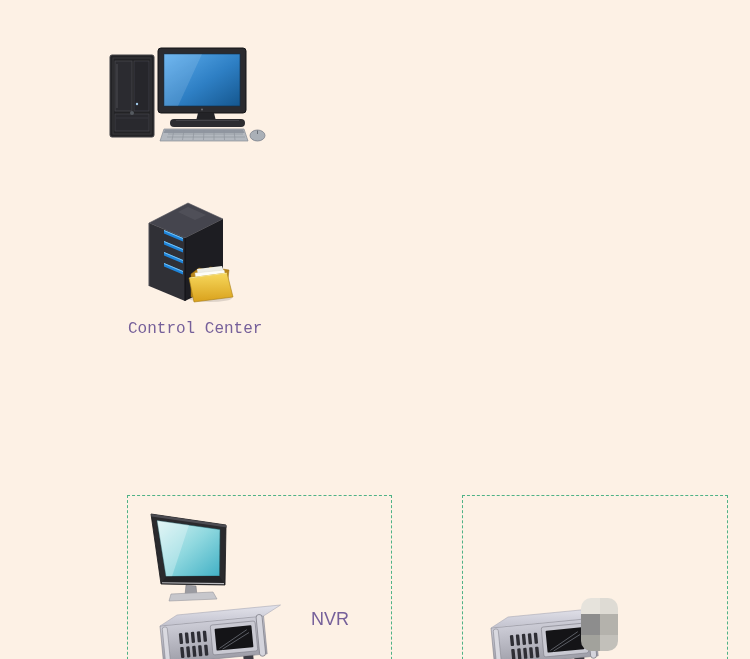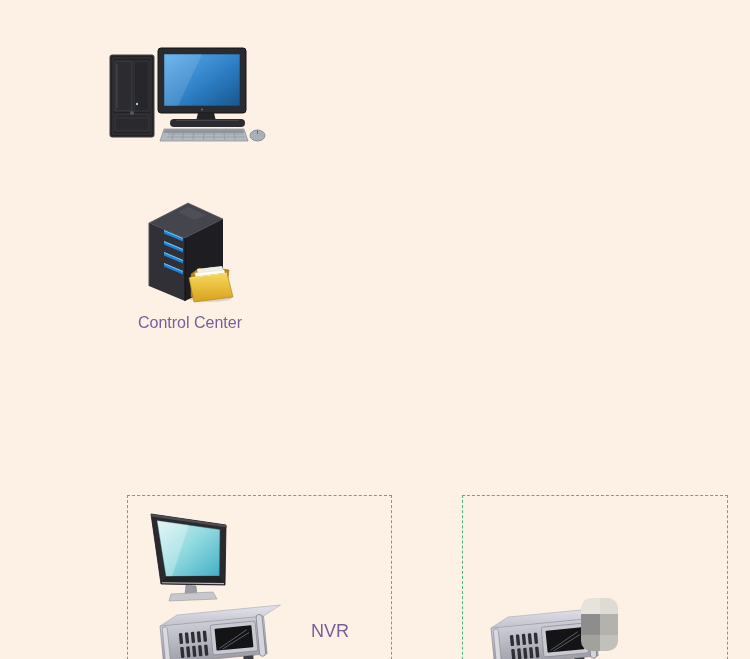--- a/index.html
+++ b/index.html
@@ -9,22 +9,23 @@
     width:750px;height:659px;
     overflow:hidden;
     background:#fdf1e5;
   }
   .node{position:absolute;}
   .node svg{display:block;}
   .node-label{
     text-align:center;
     font-size:16px;
     color:#76609a;
-    margin-top:10px;
+    margin-top:16px;
     white-space:nowrap;
+    font-family:Liberation Mono, monospace;
   }
   .group-box{
     position:absolute;
     border:1px dashed #4fb286;
     box-sizing:border-box;
   }
   .group-box .device{position:absolute;}
   .nvr-label{
     position:absolute;
     font-size:18px;
@@ -198,21 +199,21 @@
         <polygon points="25,70.5 78.5,70 84,79 20,78" fill="#232326"></polygon>
         <line x1="21" y1="76.8" x2="83" y2="77.6" stroke="#b9b9bd" stroke-width="1.1"></line>
       </svg>
     </div>
 
     <div class="device" style="left:24px;top:96px;">
       <svg width="132" height="74" viewBox="0 0 132 74">
         <use href="#nvr-chassis"></use>
       </svg>
     </div>
-    <div class="nvr-label" style="left: 183px; top: 125px; color: rgb(118, 96, 154);">NVR</div>
+    <div class="nvr-label" style="left: 183px; top: 113px; color: rgb(118, 96, 154);">NVR</div>
   </div>
 
   <div class="group-box" style="left: 462px; top: 495px; width: 266px; height: 180px; border-color: rgb(79, 178, 134);">
 
     <div class="device" style="left:20px;top:98px;">
       <svg width="132" height="74" viewBox="0 0 132 74">
         <use href="#nvr-chassis"></use>
       </svg>
     </div>
 

